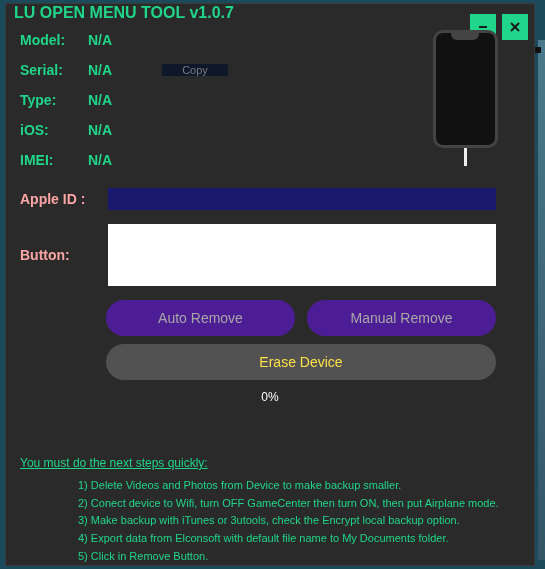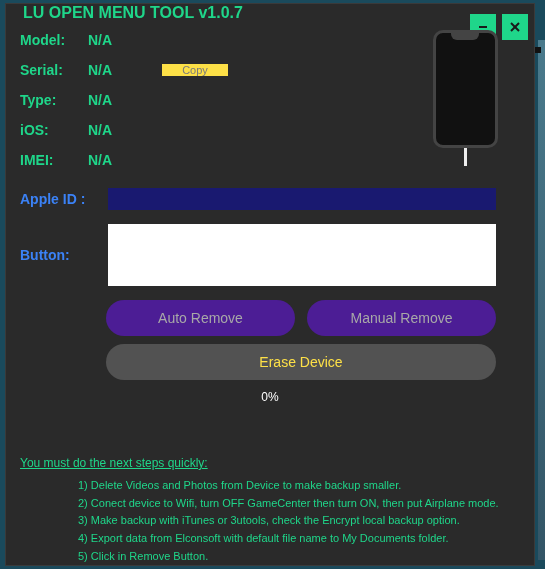--- a/index.html
+++ b/index.html
@@ -19,21 +19,21 @@
     height: 563px;
     background: #2a2a2a;
     border: 1px solid #3a3a3a;
     display: flex;
     flex-direction: column;
   }
   .titlebar {
     height: 38px;
     display: flex;
     align-items: center;
-    padding: 0 12px;
+    padding: 0 3px;
     position: relative;
   }
   .title {
     color: #1fd68a;
     font-weight: bold;
     font-size: 16px;
     margin-left: 5px;
   }
   .win-controls {
     position: absolute;
@@ -72,21 +72,21 @@
     font-size: 14px;
     width: 68px;
   }
   .info-val {
     color: #1fd68a;
     font-weight: bold;
     font-size: 14px;
   }
   .copy-btn {
     margin-left: 50px;
-    background: #fde047;
+    background: #0f172a;
     color: #7a7a7a;
     font-size: 11px;
     border: none;
     padding: 0 20px;
     cursor: default;
   }
   .phone-area {
     width: 110px;
     display: flex;
     align-items: flex-start;
@@ -123,21 +123,21 @@
   }
   .form-area {
     padding: 10px 14px 0 14px;
   }
   .form-row {
     display: flex;
     align-items: center;
     margin-bottom: 14px;
   }
   .form-label {
-    color: #3b82f6;
+    color: #fca5a5;
     font-weight: bold;
     font-size: 14px;
     width: 86px;
   }
   .appleid-input {
     flex: 1;
     max-width: 388px;
     height: 22px;
     background: #191970;
     border: none;

